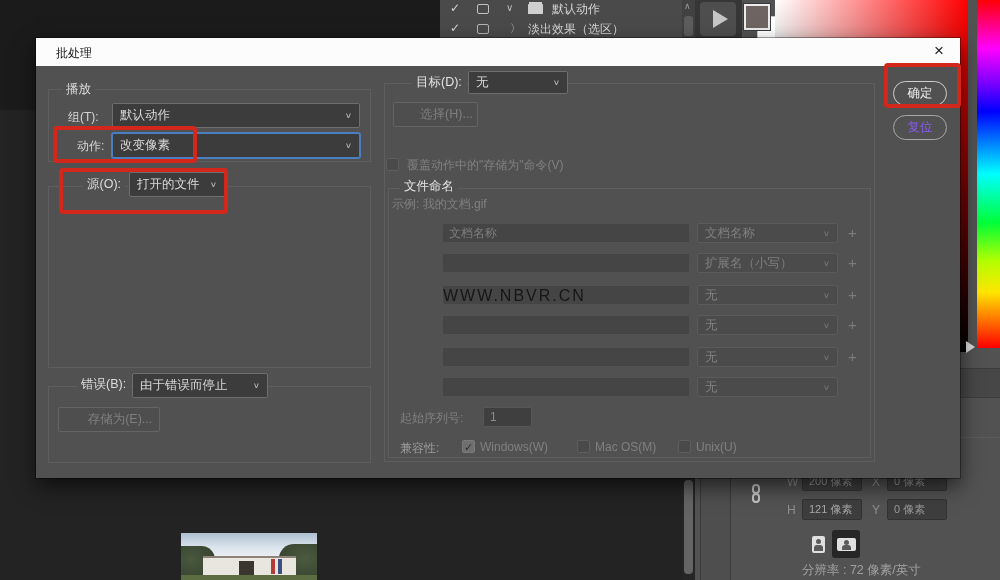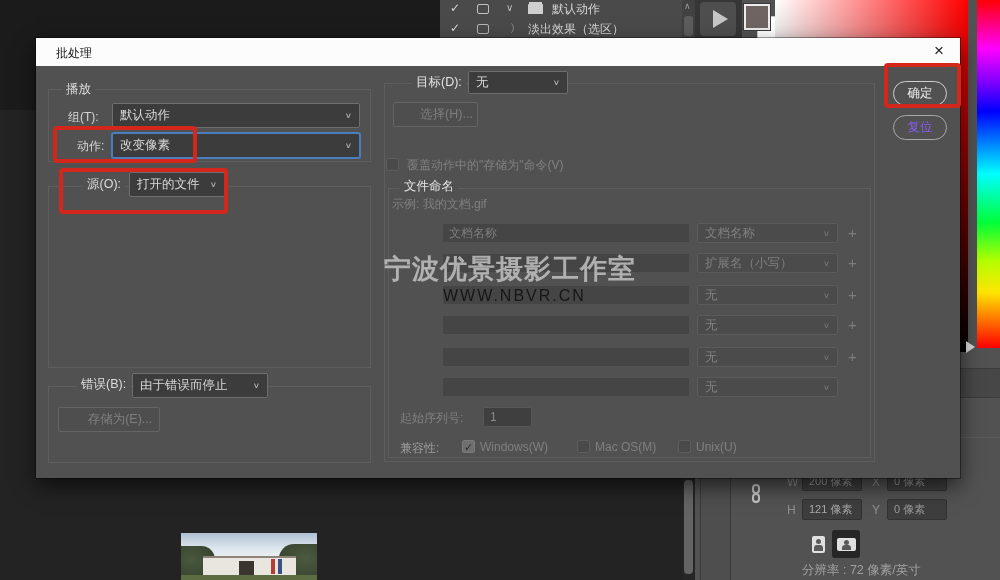--- a/index.html
+++ b/index.html
@@ -235,20 +235,19 @@
     <span class="abs lbl dim" style="left:660px;top:401px;">Unix(U)</span>
 
     <div class="abs pill" style="left:857px;top:43px;width:54px;height:25px;">
         <span>确定</span>
       </div>
     <div class="abs pill" style="left:857px;top:77px;width:54px;height:25px;border-color:#a8a8a8;color:#8b5cf6;">
         <span>复位</span>
       </div>
   </div>
 
-  <span class="abs" style="left:384px;top:251px;z-index:25;font-size:27px;font-weight:bold;letter-spacing:1px;color:rgba(204,204,204,0.78);white-space:nowrap;">宁波优景摄影工作室</span>
   <span class="abs" style="left:443px;top:287px;z-index:25;font-size:16px;font-weight:normal;letter-spacing:2px;color:rgba(18,18,18,0.92);white-space:nowrap;">WWW.NBVR.CN</span>
 
   <div class="abs redbox" style="left:53px;top:126px;width:144px;height:37px;"></div>
   <div class="abs redbox" style="left:59px;top:168px;width:169px;height:46px;"></div>
   <div class="abs redbox" style="left:884px;top:63px;width:77px;height:45px;"></div>
 
 </div>
 
 </body></html>

